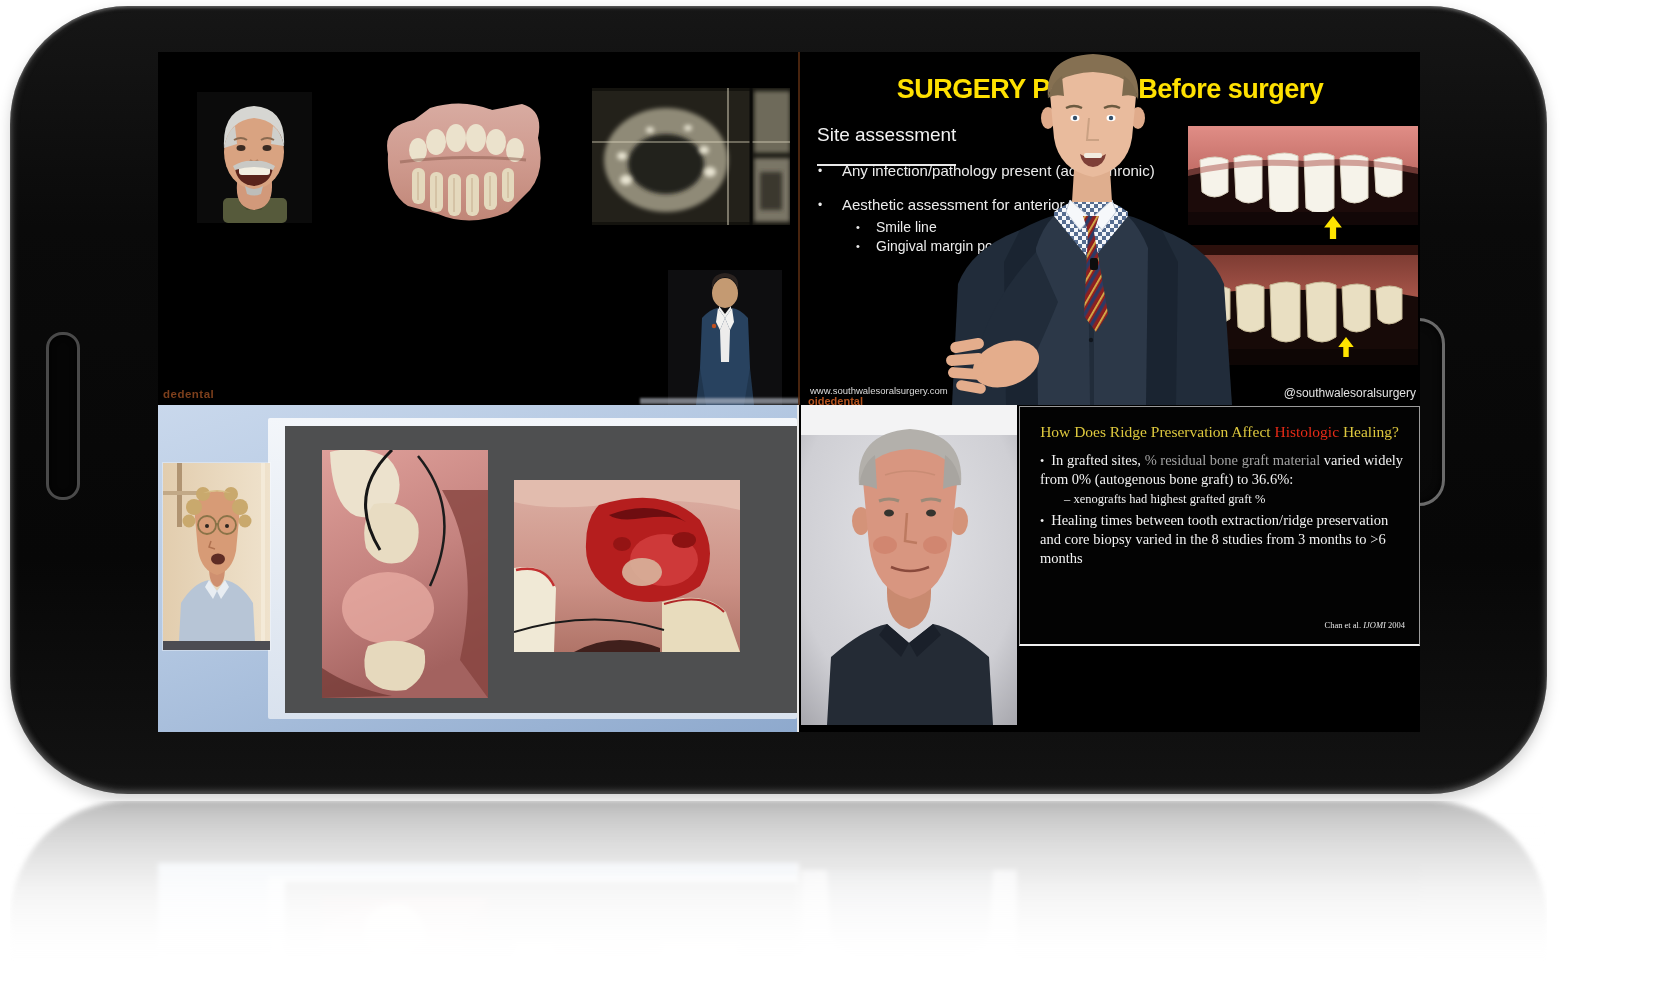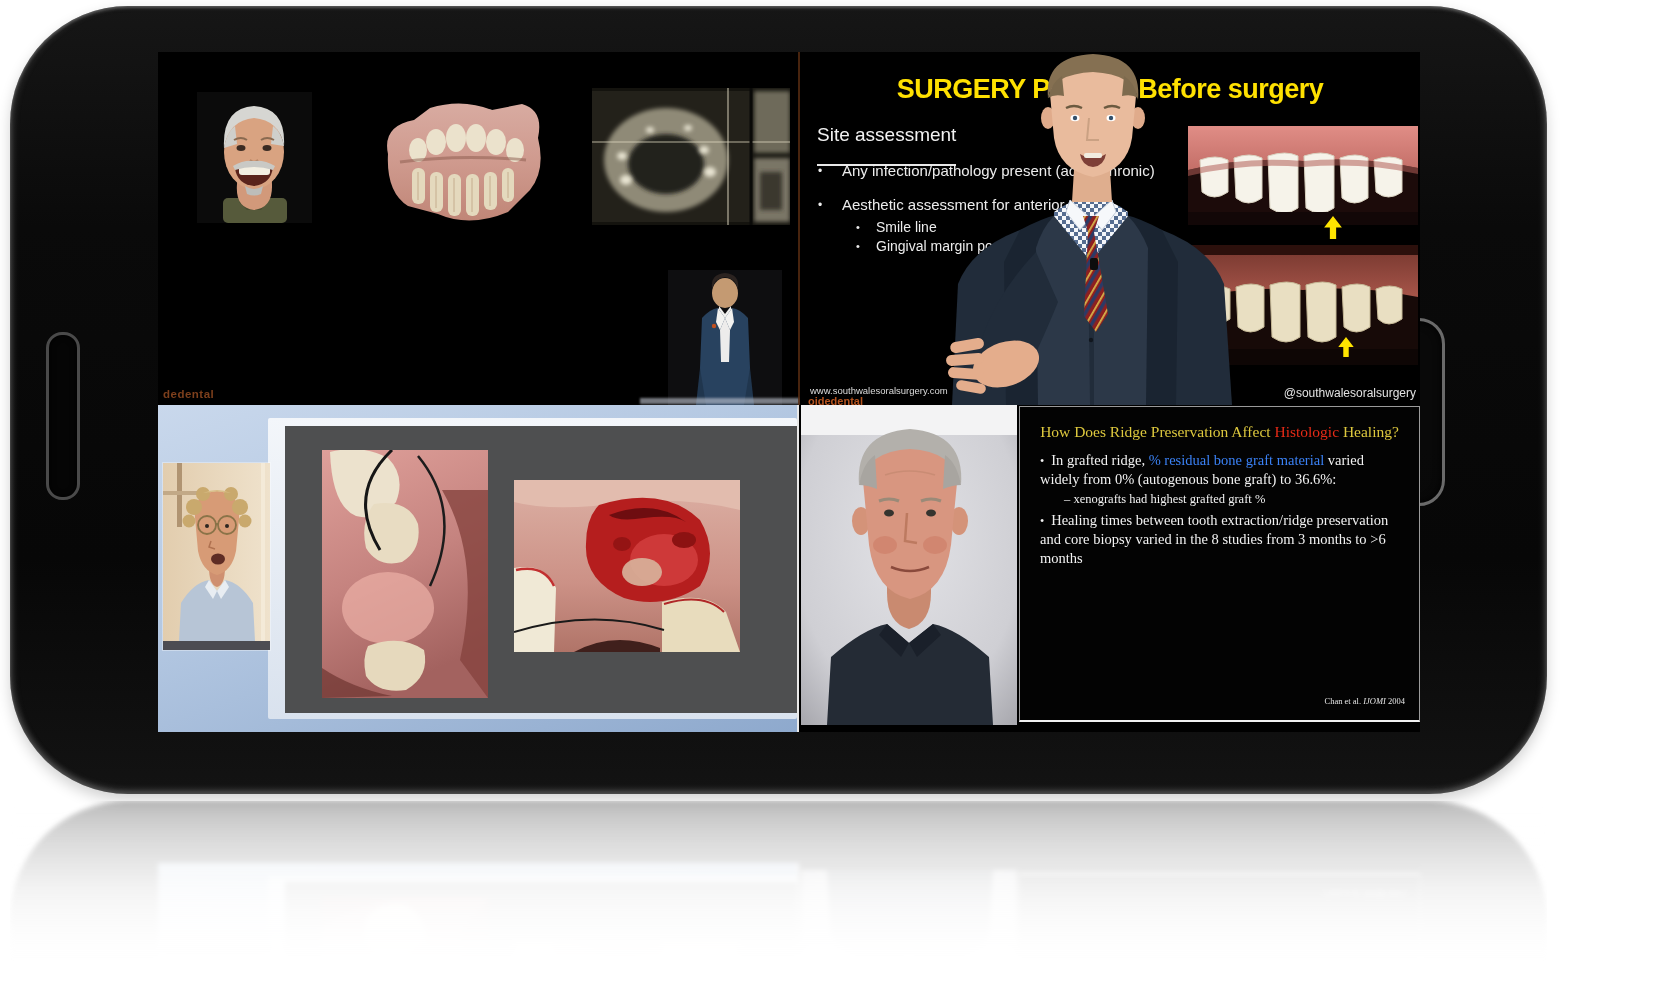--- a/index.html
+++ b/index.html
@@ -65,26 +65,26 @@
     background:linear-gradient(180deg,#f3f6fa,#d9e2ee);}
   .gray-panel{position:absolute;left:127px;top:21px;width:512px;height:287px;background:#4e4f50;}
   .clin{position:absolute;} .clin svg{display:block;width:100%;height:100%;}
   .clin1{left:164px;top:45px;width:166px;height:248px;}
   .clin2{left:356px;top:75px;width:226px;height:172px;}
   .webcam{position:absolute;} .webcam svg{display:block;width:100%;height:100%;}
   .wc1{left:5px;top:58px;width:107px;height:187px;box-shadow:0 0 0 1px rgba(255,255,255,.35);}
 
   
   .wc2{left:2px;top:0;width:216px;height:320px;}
-  .ridge-slide{position:absolute;left:220px;top:1px;width:401px;height:316px;background:#030303;
+  .ridge-slide{position:absolute;left:220px;top:1px;width:401px;height:240px;background:#030303;
     border:1px solid #9a9a9a;border-bottom:2px solid #f0f0f0;box-sizing:border-box;
     font-family:"Liberation Serif",serif;color:#f2f2f2;}
   .ridge-title{position:absolute;left:0;top:16px;width:100%;text-align:center;font-size:15.5px;
     white-space:nowrap;color:#ddc83e;}
-  .ridge-red{color:#e62b17;} .ridge-yellow{color:#3b82f6;}
+  .ridge-red{color:#e62b17;} .ridge-yellow{color:#a3a3a3;}
   .ridge-body{position:absolute;left:20px;top:44px;width:366px;font-size:14.5px;line-height:1.3;}
   .rb{margin-bottom:2px;} .rb .mk{padding-right:7px;font-size:12px;}
   .rb-text{display:inline;}
   .rsub{margin:1px 0 4px 24px;font-size:12.5px;line-height:1.3;}
   .citation{position:absolute;right:14px;bottom:14px;font-size:8.5px;color:#e6e6e6;white-space:nowrap;}
   .cit-it{font-style:italic;}
 
   
   .reflection{position:absolute;left:10px;top:801px;width:1537px;height:199px;overflow:hidden;
     pointer-events:none;opacity:.5;filter:blur(2.5px) saturate(.85);
@@ -463,21 +463,21 @@
             <ellipse cx="130" cy="108" rx="5" ry="3.5" fill="#35342f"></ellipse>
             <path d="M106 108 L104 136 L116 138" stroke="#bd7a60" stroke-width="2.5" fill="none"></path>
             <path d="M90 162 Q109 170 128 162" stroke="#8a4a3c" stroke-width="2.5" fill="none"></path>
             <path d="M84 70 Q108 62 134 70" stroke="#c0856c" stroke-width="1.5" fill="none" opacity=".6"></path>
           </svg>
         </div>
 
         <div class="ridge-slide">
           <div class="ridge-title"><span>How Does Ridge Preservation Affect </span><span class="ridge-red">Histologic</span><span> Healing?</span></div>
           <div class="ridge-body">
-            <div class="rb"><span class="mk">•</span><span class="rb-text"><span>In grafted ridge, </span><span class="ridge-yellow">% residual bone graft material</span><span> varied widely from 0% (autogenous bone graft) to 36.6%:</span></span></div>
+            <div class="rb"><span class="mk">•</span><span class="rb-text"><span>In grafted sites, </span><span class="ridge-yellow">% residual bone graft material</span><span> varied widely from 0% (autogenous bone graft) to 36.6%:</span></span></div>
             <div class="rsub">–  xenografts had highest grafted graft %</div>
             <div class="rb"><span class="mk">•</span><span class="rb-text">Healing times between tooth extraction/ridge preservation and core biopsy varied in the 8 studies from 3 months to &gt;6 months</span></div>
           </div>
           <div class="citation"><span>Chan et al. </span><span class="cit-it">IJOMI</span><span> 2004</span></div>
         </div>
       </section>
 
     </div>
   </div>
 

